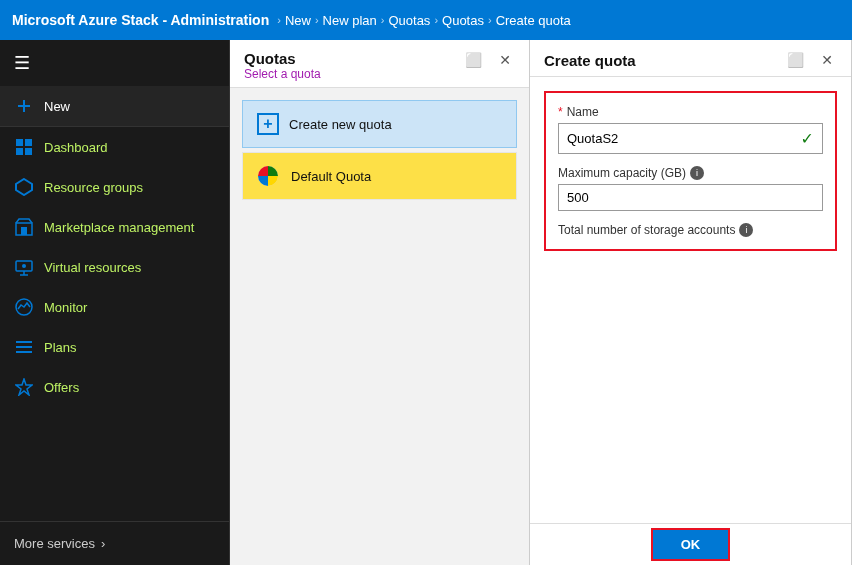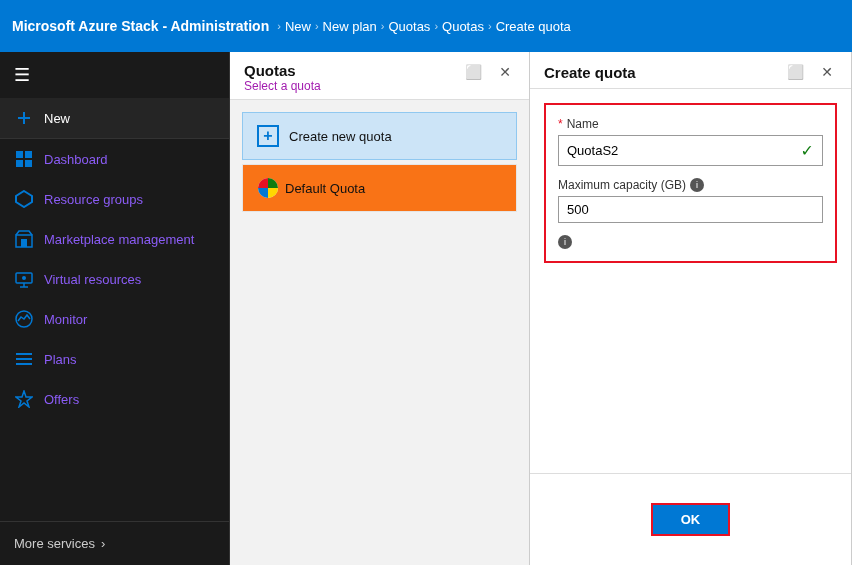--- a/index.html
+++ b/index.html
@@ -9,21 +9,21 @@
       width: 852px;
       height: 565px;
       overflow: hidden;
       display: flex;
       flex-direction: column;
     }
 
     
     .top-bar {
       background: #0078d4;
-      height: 52px;
+      height: 40px;
       display: flex;
       align-items: center;
       padding: 0 12px;
       gap: 8px;
       flex-shrink: 0;
     }
     .top-bar-title {
       color: white;
       font-size: 14px;
       font-weight: 600;
@@ -62,21 +62,21 @@
     }
     .sidebar-menu-btn span {
       color: white;
       font-size: 18px;
     }
     .sidebar-item {
       display: flex;
       align-items: center;
       gap: 10px;
       padding: 10px 14px;
-      color: #8b5cf6;
+      color: #bef264;
       cursor: pointer;
       font-size: 13px;
     }
     .sidebar-item.new-item {
       background: #252525;
       border-bottom: 1px solid #333;
       color: white;
     }
     .sidebar-icon {
       width: 20px;
@@ -171,24 +171,24 @@
       border: 2px solid #0078d4;
       display: flex;
       align-items: center;
       justify-content: center;
       color: #0078d4;
       font-size: 16px;
       font-weight: bold;
       flex-shrink: 0;
     }
     .quota-item {
-      background: #f97316;
-      display: flex;
-      align-items: center;
-      gap: 6px;
+      background: #fde047;
+      display: flex;
+      align-items: center;
+      gap: 12px;
       padding: 12px 14px;
       cursor: pointer;
       font-size: 13px;
       color: #111;
       border: 1px solid #e5e5e5;
     }
 
     
     .panel-create {
       flex: 1;
@@ -264,21 +264,21 @@
       font-size: 13px;
       width: 100%;
       background: transparent;
     }
     .check-icon {
       color: #107c10;
       font-size: 16px;
     }
     .panel-footer {
       margin-top: auto;
-      padding: 29px 14px;
+      padding: 4px 14px;
       border-top: 1px solid #ddd;
       display: flex;
       justify-content: center;
     }
     .ok-button {
       background: #0078d4;
       color: white;
       border: 2px solid #e81123;
       padding: 7px 28px;
       font-size: 13px;
@@ -468,20 +468,21 @@
               <span>Maximum capacity (GB)</span>
               <span class="info-icon">i</span>
             </label>
             <div class="form-input">
               <input type="text" value="500" style="">
             </div>
           </div>
 
           <div class="form-group">
             <label class="form-label">
+              <span>Total number of storage accounts</span>
               <span class="info-icon">i</span>
             </label>
           </div>
         </div>
       </div>
       <div class="panel-footer">
         <button class="ok-button">OK</button>
       </div>
     </div>
 

